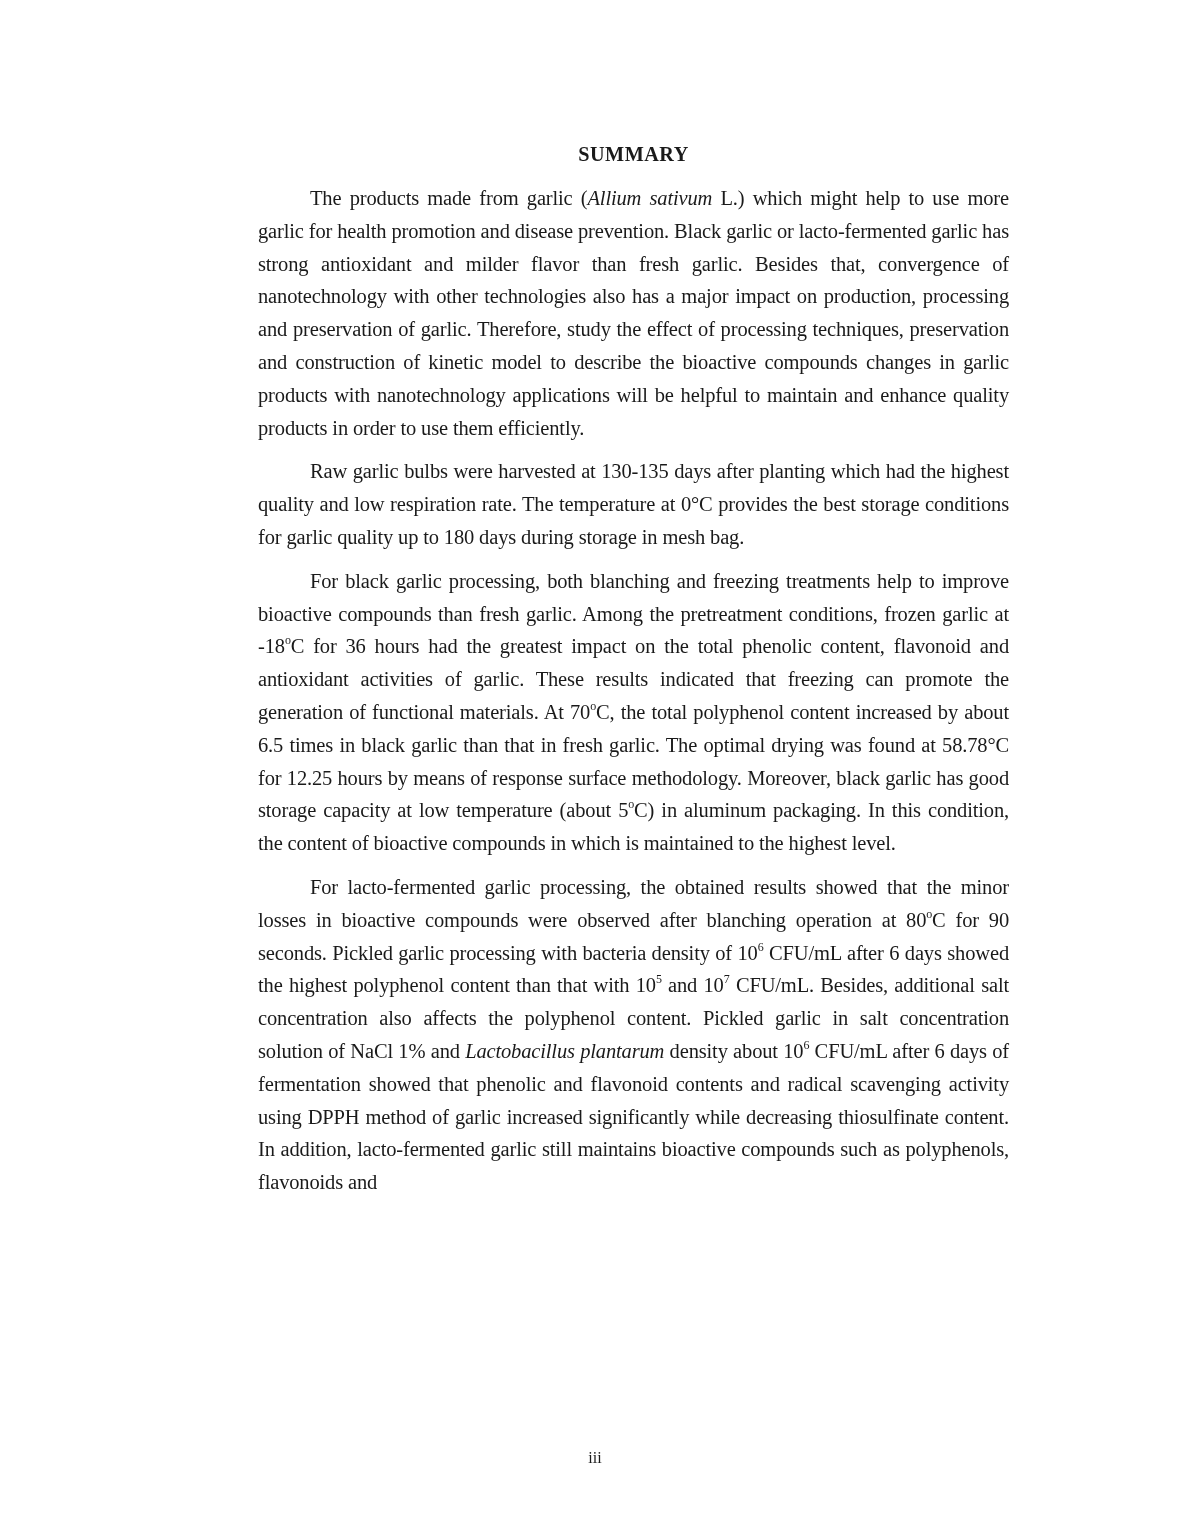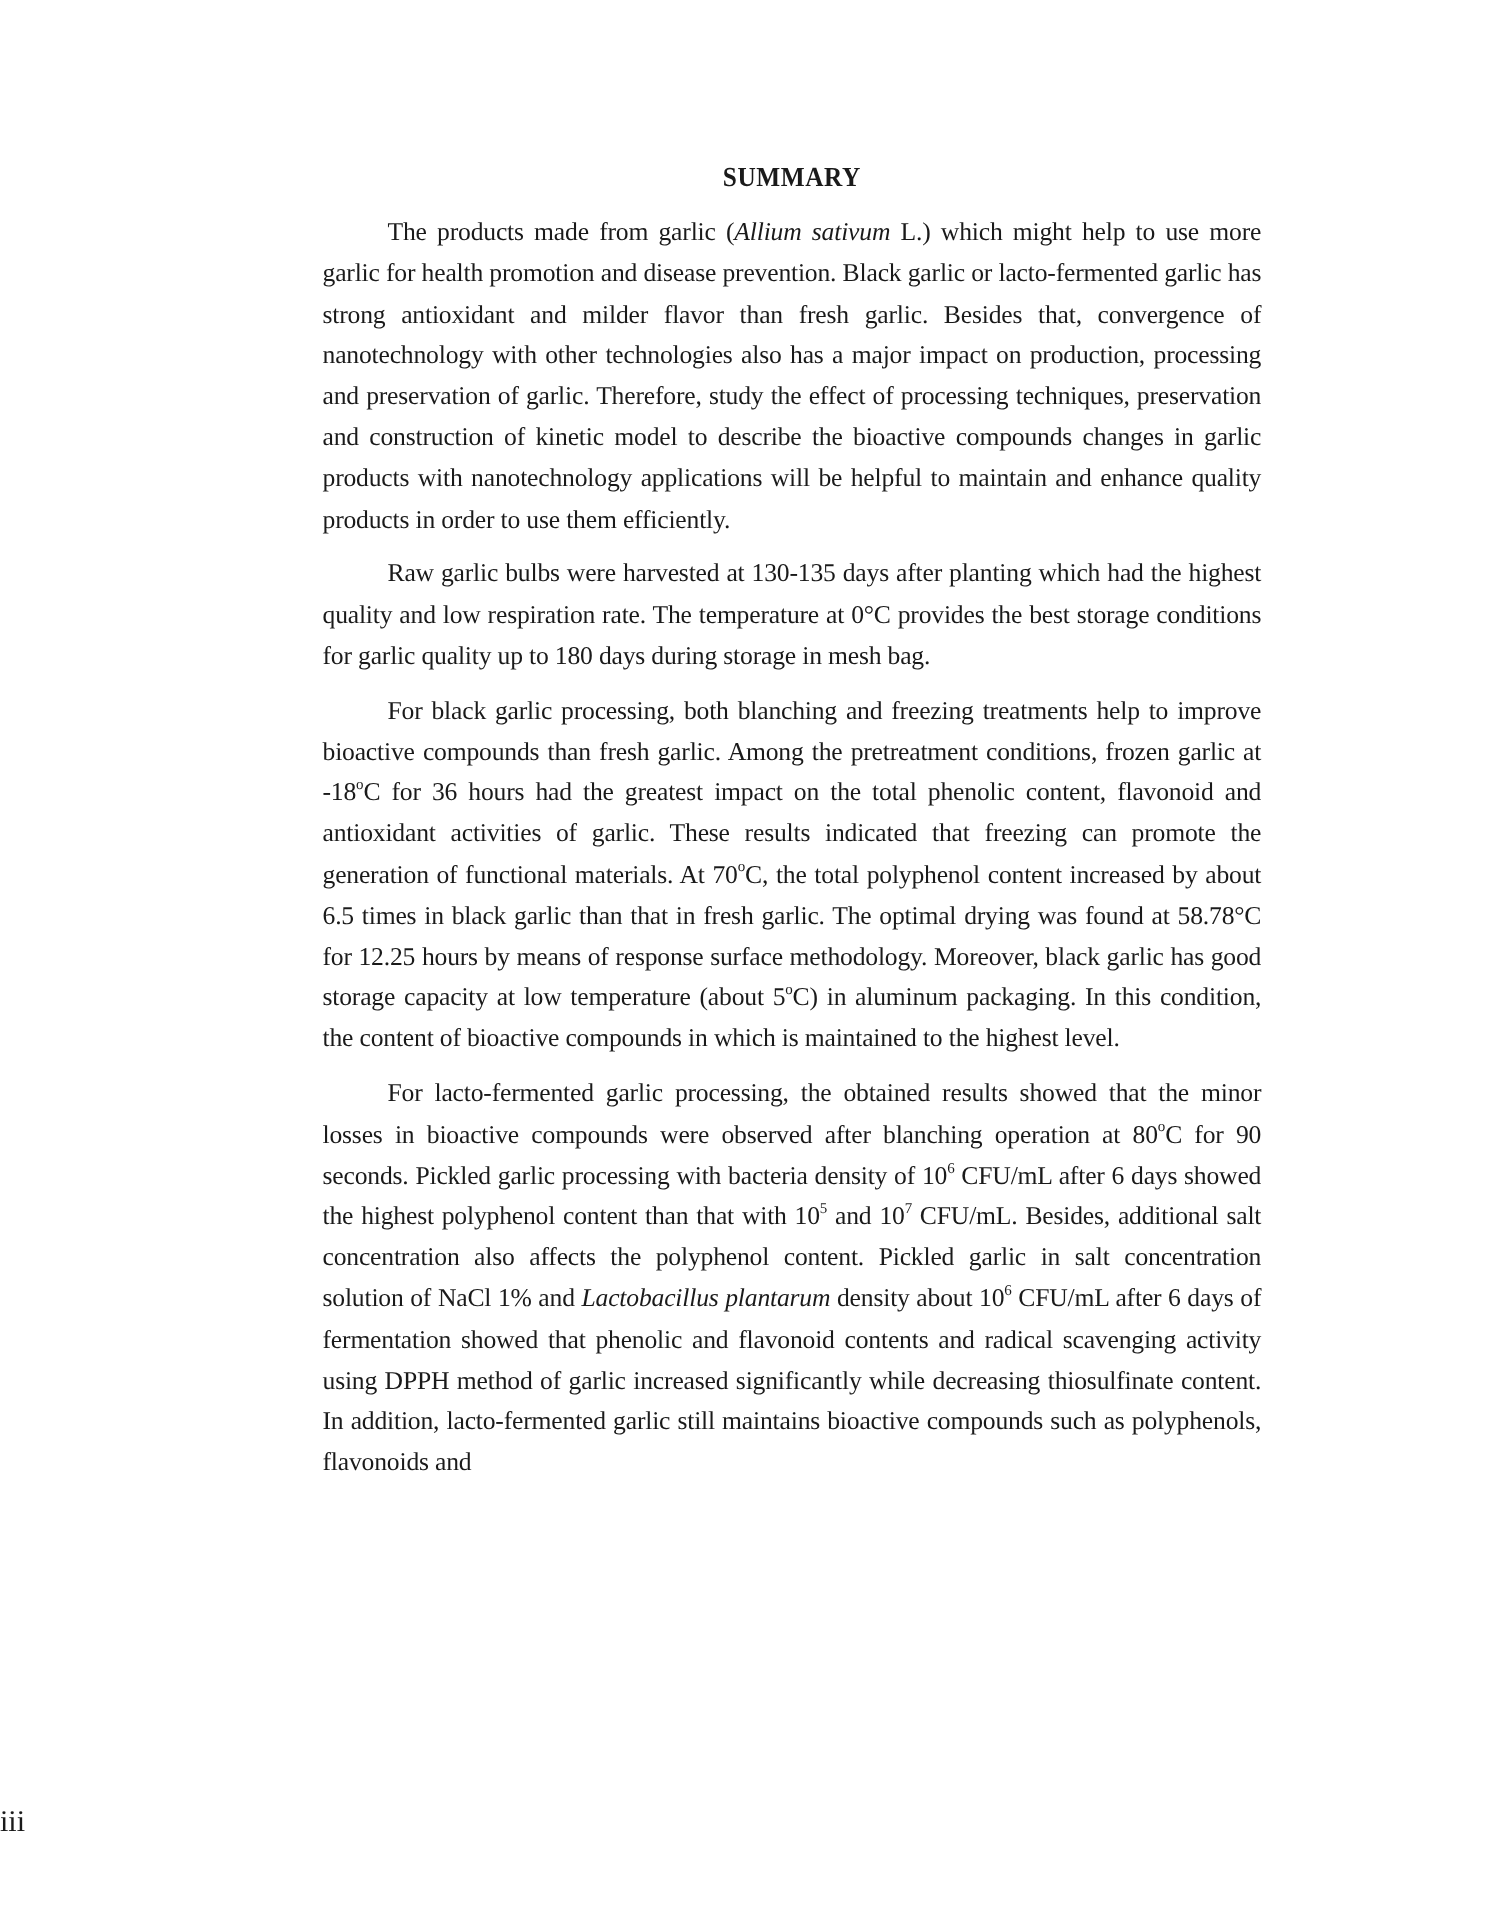--- a/index.html
+++ b/index.html
@@ -11,21 +11,21 @@
       width: 1190px;
       height: 1540px;
       position: relative;
       overflow: hidden;
       font-family: "Liberation Serif", "DejaVu Serif", serif;
       color: #1a1a1a;
     }
     .page {
       position: absolute;
       left: 258px;
-      top: 128px;
+      top: 140px;
       width: 751px;
     }
     .title {
       text-align: center;
       font-weight: bold;
       font-size: 22px;
       letter-spacing: 0.5px;
       margin: 0 0 14px 0;
       height: 28px;
       line-height: 28px;
@@ -45,22 +45,22 @@
     sup {
       font-size: 12px;
       line-height: 0;
       vertical-align: 9px;
     }
     .page-number {
       position: absolute;
       left: 0;
       width: 1190px;
       top: 1446px;
-      text-align: left;
-      font-size: 24px;
+      text-align: center;
+      font-size: 16px;
       line-height: 24px;
     }
   </style>
 </head>
 <body>
 
 <div class="page">
   <h1 class="title">SUMMARY</h1>
 
   <p class="para">

